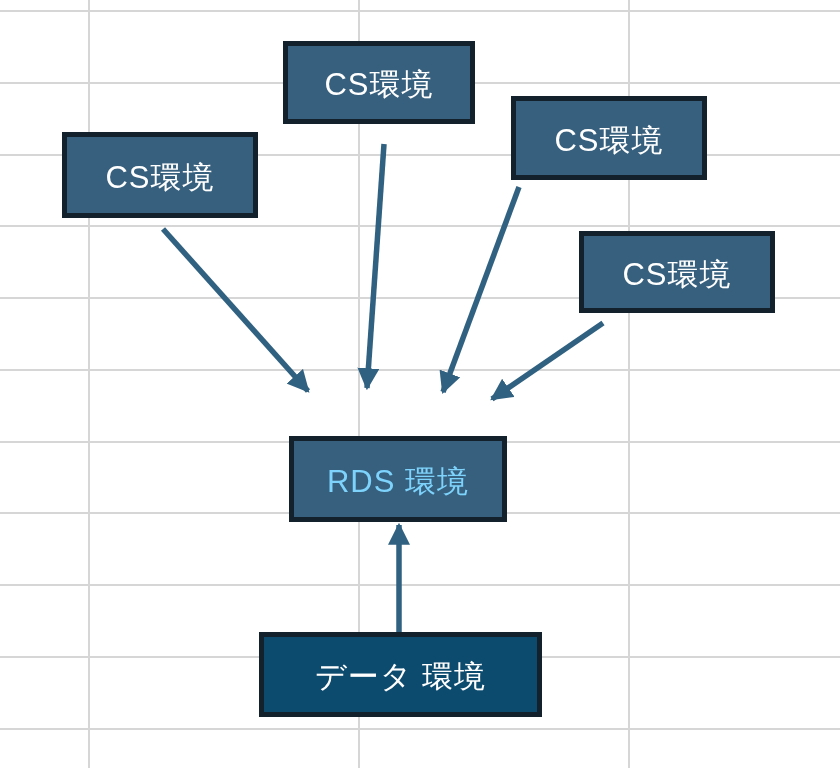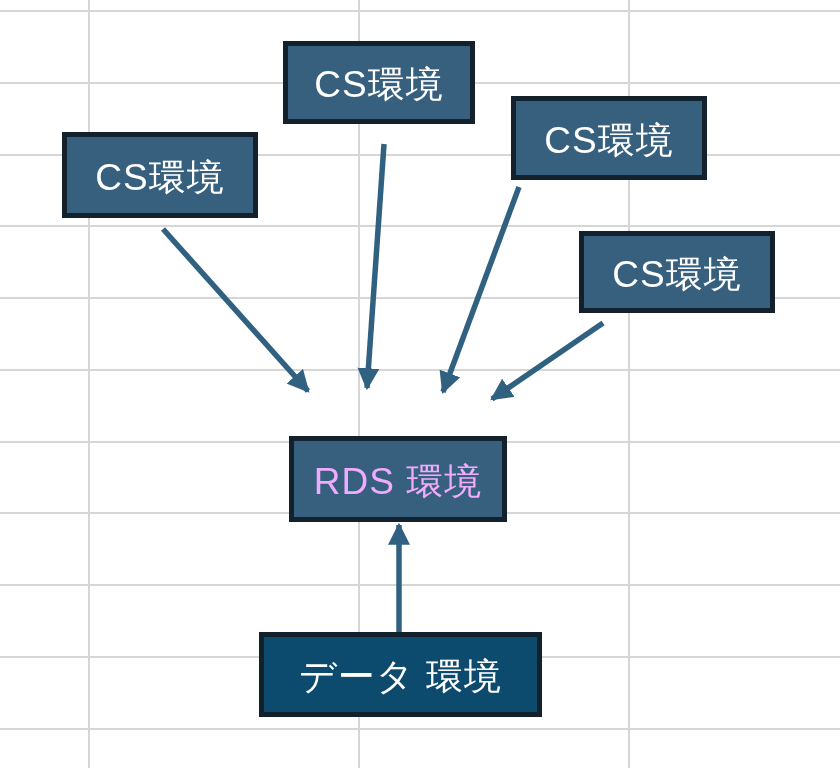--- a/index.html
+++ b/index.html
@@ -29,21 +29,21 @@
   }
   .node {
     position: absolute;
     box-sizing: border-box;
     border: 5px solid;
     display: flex;
     align-items: center;
     justify-content: center;
   }
   .node-label {
-    font-size: 37px;
+    font-size: 31px;
     line-height: 1;
     white-space: nowrap;
     letter-spacing: 1px;
     padding-top: 4px;
   }
 </style>
 </head>
 <body>
 
 <div class="canvas">
@@ -82,19 +82,19 @@
       <div class="node" style="left: 283px; top: 41px; width: 192px; height: 83px; background: rgb(55, 96, 126); border-color: rgb(19, 33, 45);">
         <span class="node-label" style="color: rgb(255, 255, 255);">CS環境</span>
       </div>
       <div class="node" style="left: 511px; top: 96px; width: 196px; height: 84px; background: rgb(55, 96, 126); border-color: rgb(19, 33, 45);">
         <span class="node-label" style="color: rgb(255, 255, 255);">CS環境</span>
       </div>
       <div class="node" style="left: 579px; top: 231px; width: 196px; height: 82px; background: rgb(55, 96, 126); border-color: rgb(19, 33, 45);">
         <span class="node-label" style="color: rgb(255, 255, 255);">CS環境</span>
       </div>
       <div class="node" style="left: 289px; top: 436px; width: 218px; height: 86px; background: rgb(55, 96, 126); border-color: rgb(19, 33, 45);">
-        <span class="node-label" style="color: #f0abfc;">RDS 環境</span>
+        <span class="node-label" style="color: #7dd3fc;">RDS 環境</span>
       </div>
       <div class="node" style="left: 259px; top: 632px; width: 283px; height: 85px; background: #0c4a6e; border-color: rgb(19, 33, 45);">
         <span class="node-label" style="color: rgb(255, 255, 255);">データ 環境</span>
       </div>
     </div>
 </div>
 
 </body></html>

